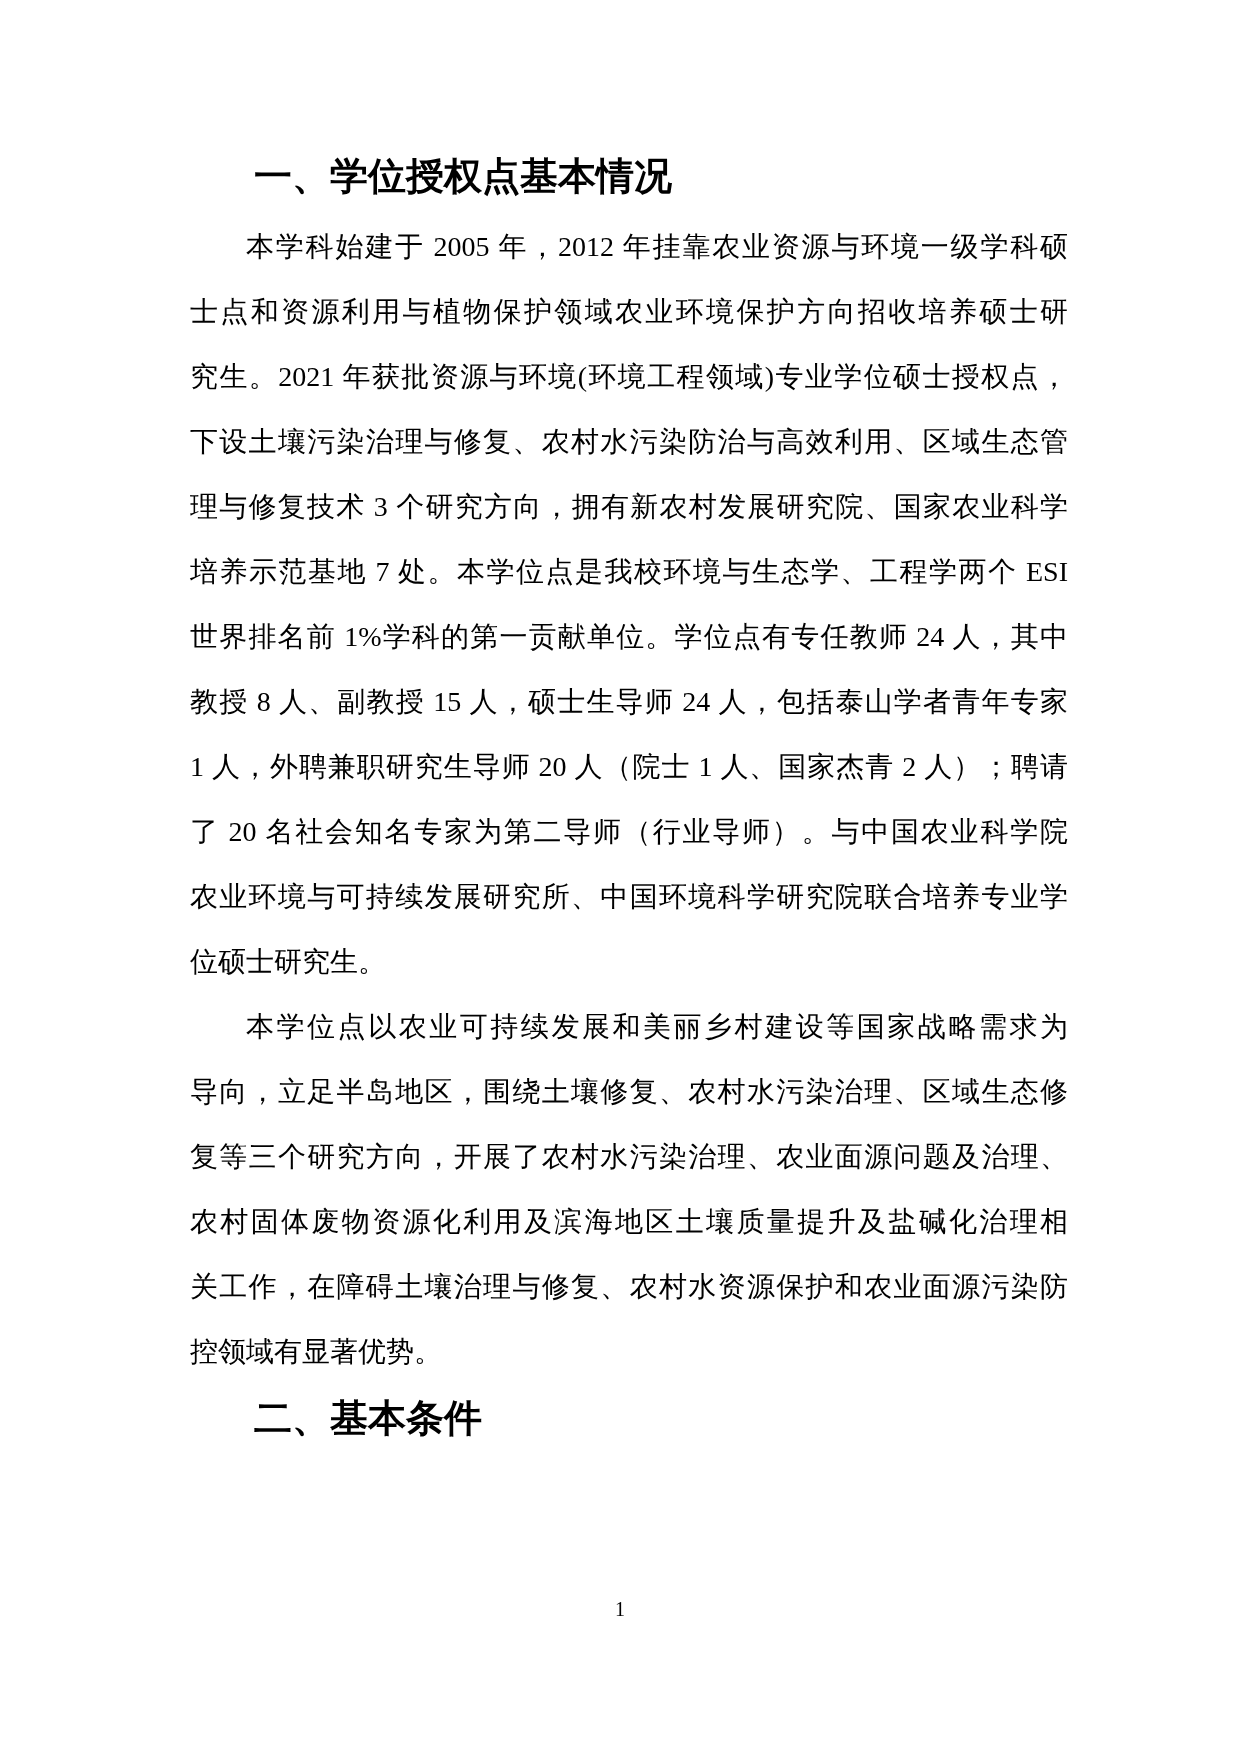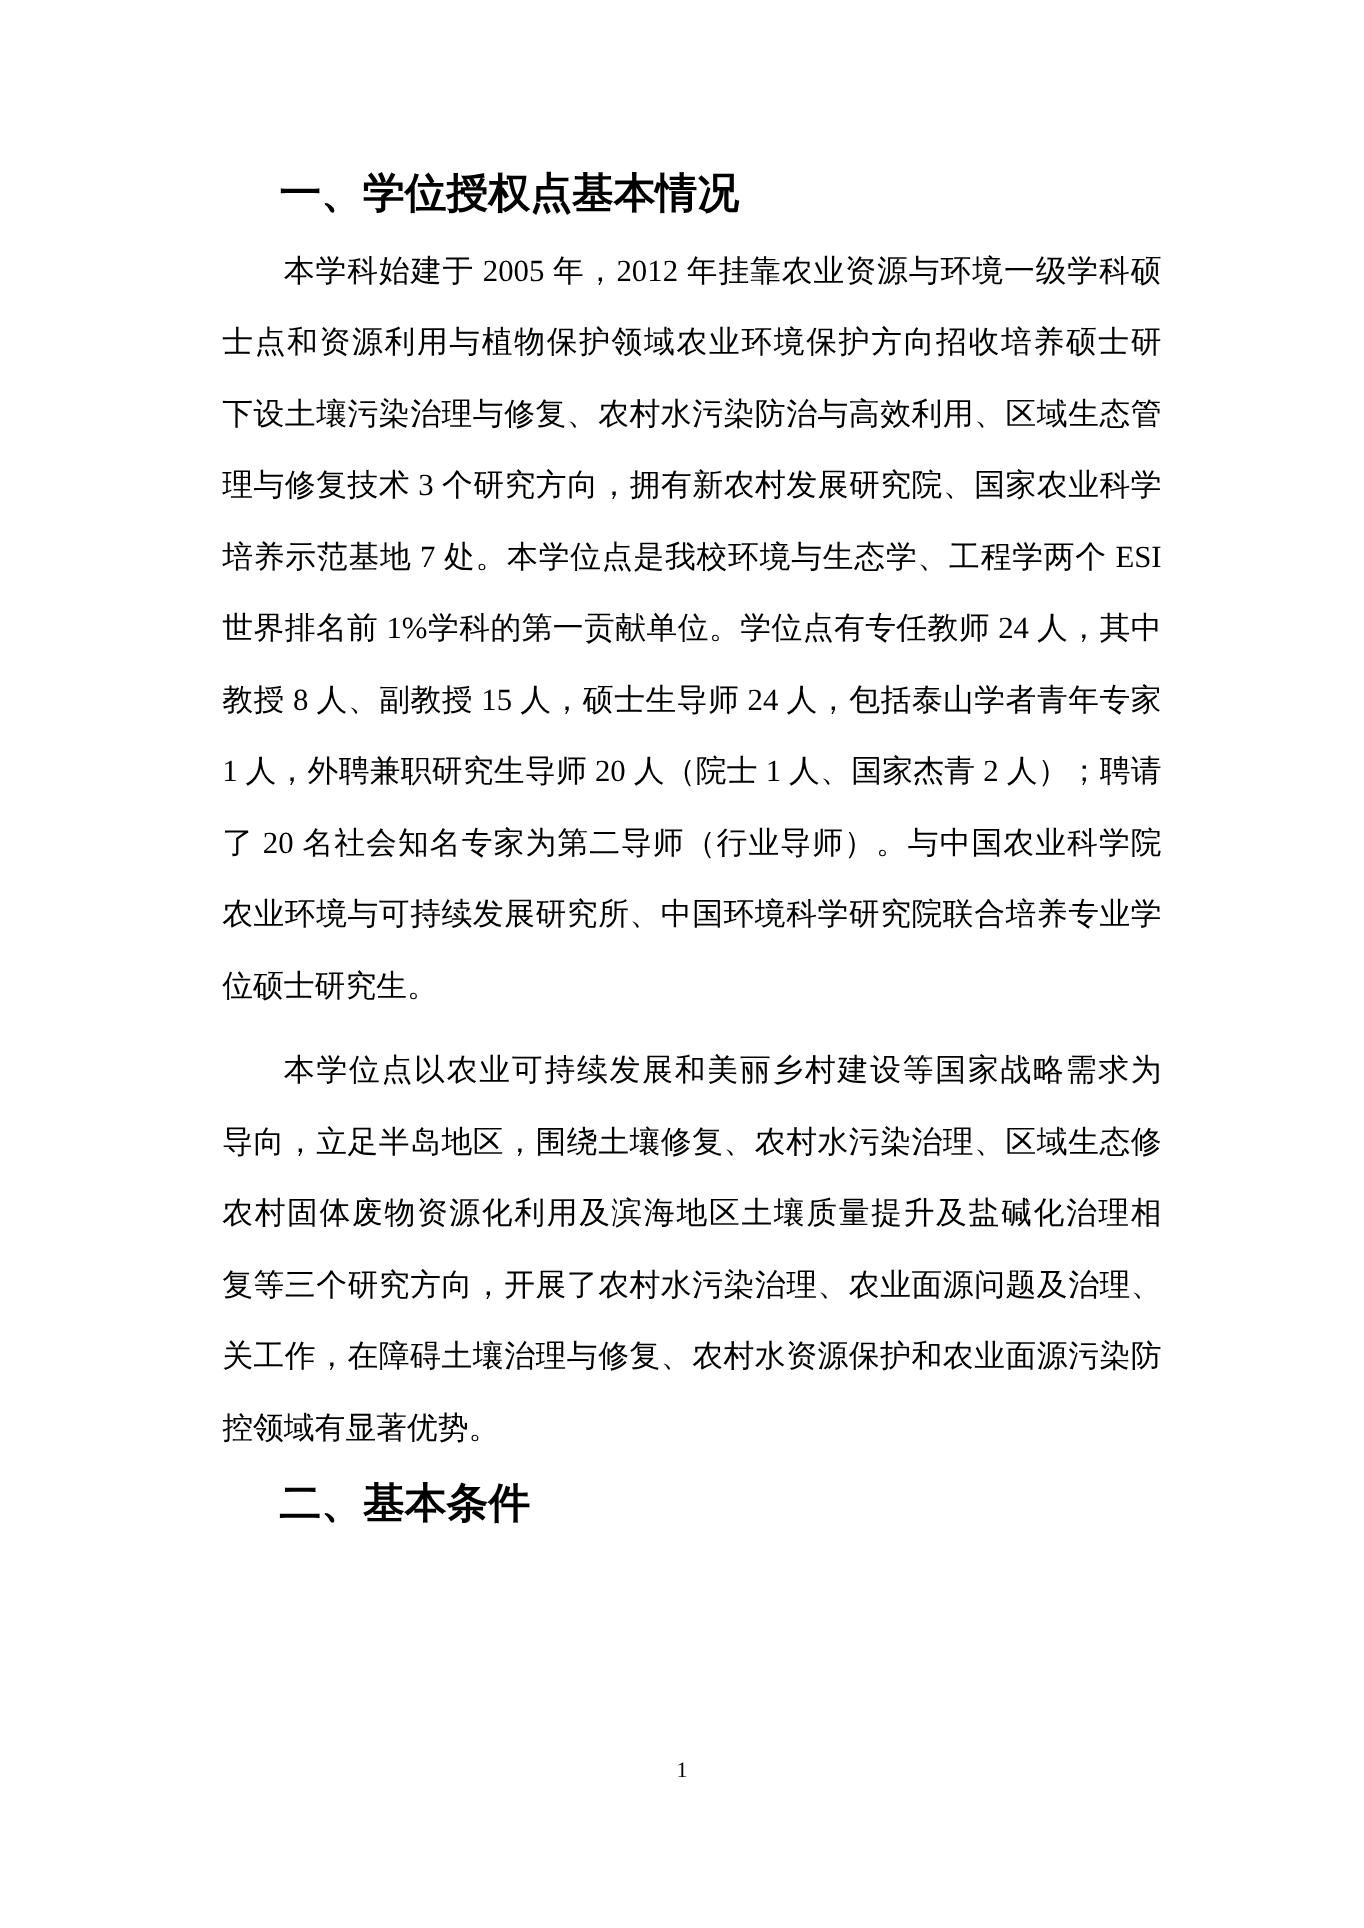--- a/index.html
+++ b/index.html
@@ -26,21 +26,21 @@
     font-weight: bold;
     font-size: 38px;
     line-height: 48px;
     color: #000000;
     white-space: nowrap;
   }
   h2.doc-heading {
     margin-top: 10px;
   }
   .para {
-    margin: 12px;
+    margin: 0;
   }
   .para.first-para {
     margin-top: 14px;
   }
   .line {
     font-size: 28px;
     line-height: 65px;
     text-align: justify;
     text-align-last: justify;
     color: #000000;
@@ -65,36 +65,37 @@
 </head>
 <body>
 
 <div class="page">
 
   <h1 class="doc-heading">一、学位授权点基本情况</h1>
 
   <div class="para first-para">
     <div class="line first">本学科始建于 2005 年，2012 年挂靠农业资源与环境一级学科硕</div>
     <div class="line">士点和资源利用与植物保护领域农业环境保护方向招收培养硕士研</div>
+    <div class="line">究生。2021 年获批资源与环境(环境工程领域)专业学位硕士授权点，</div>
     <div class="line">下设土壤污染治理与修复、农村水污染防治与高效利用、区域生态管</div>
     <div class="line">理与修复技术 3 个研究方向，拥有新农村发展研究院、国家农业科学</div>
     <div class="line">培养示范基地 7 处。本学位点是我校环境与生态学、工程学两个 ESI</div>
     <div class="line">世界排名前 1%学科的第一贡献单位。学位点有专任教师 24 人，其中</div>
     <div class="line">教授 8 人、副教授 15 人，硕士生导师 24 人，包括泰山学者青年专家</div>
     <div class="line">1 人，外聘兼职研究生导师 20 人（院士 1 人、国家杰青 2 人）；聘请</div>
     <div class="line">了 20 名社会知名专家为第二导师（行业导师）。与中国农业科学院</div>
     <div class="line">农业环境与可持续发展研究所、中国环境科学研究院联合培养专业学</div>
     <div class="line last">位硕士研究生。</div>
   </div>
 
   <div class="para">
     <div class="line first">本学位点以农业可持续发展和美丽乡村建设等国家战略需求为</div>
     <div class="line">导向，立足半岛地区，围绕土壤修复、农村水污染治理、区域生态修</div>
+    <div class="line">复等三个研究方向，开展了农村水污染治理、农业面源问题及治理、</div>
     <div class="line">农村固体废物资源化利用及滨海地区土壤质量提升及盐碱化治理相</div>
-    <div class="line">复等三个研究方向，开展了农村水污染治理、农业面源问题及治理、</div>
     <div class="line">关工作，在障碍土壤治理与修复、农村水资源保护和农业面源污染防</div>
     <div class="line last">控领域有显著优势。</div>
   </div>
 
   <h2 class="doc-heading">二、基本条件</h2>
 
   <div class="page-number">1</div>
 
 </div>
 

